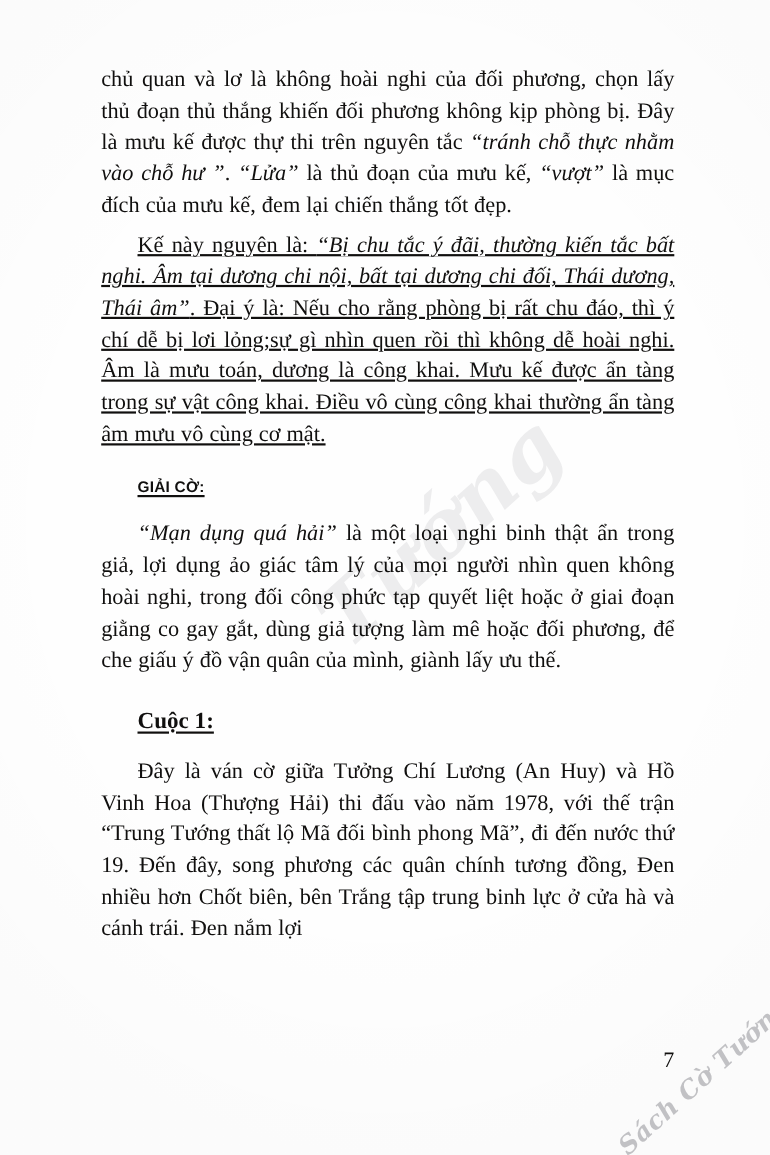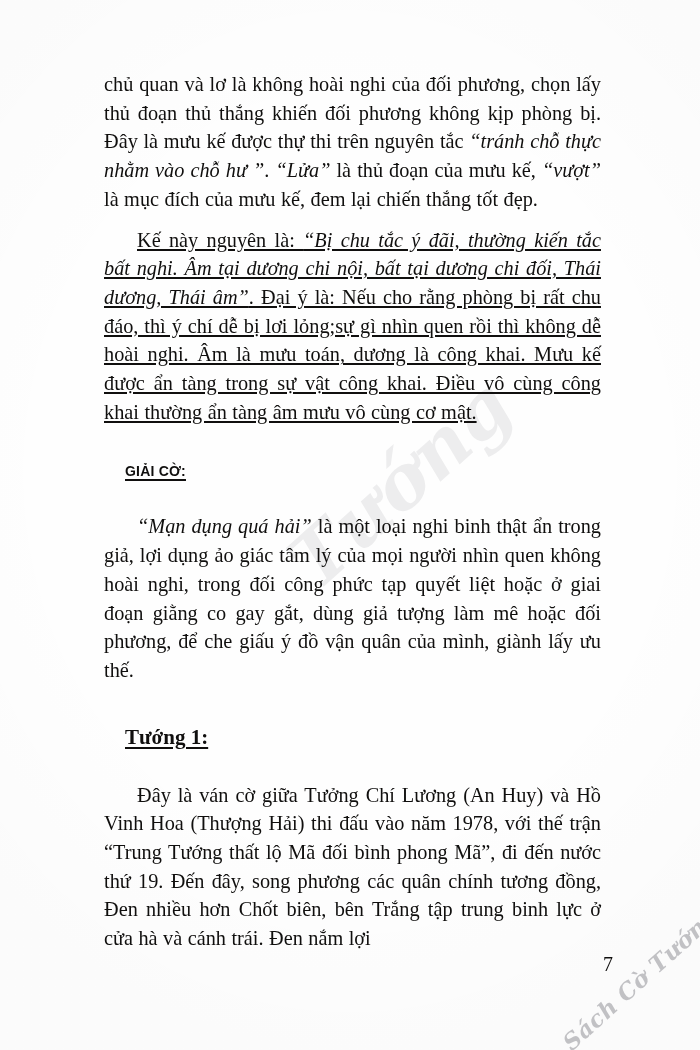--- a/index.html
+++ b/index.html
@@ -63,21 +63,21 @@
 
   
   #text-column {
     position: absolute;
     left: 92px;
     top: 58px;
     width: 521px;
   }
 
   p.body-text {
-    margin: 12px;
+    margin: 0;
     font-size: 20.3px;
     line-height: 28.7px;
     text-align: justify;
     text-justify: inter-word;
     text-indent: 33px;
     word-spacing: 0.4px;
   }
   p.body-text.no-indent { text-indent: 0; }
 
   p.body-text + p.body-text { margin-top: 7px; text-decoration: underline; }
@@ -145,21 +145,21 @@
     <div class="gap-before-heading"></div>
 
     <h2 class="heading-sans">GIẢI CỜ:</h2>
 
     <div class="gap-after-heading"></div>
 
     <p class="body-text"><em>“Mạn dụng quá hải”</em><span> là một loại nghi binh thật ẩn trong giả, lợi dụng ảo giác tâm lý của mọi người nhìn quen không hoài nghi, trong đối công phức tạp quyết liệt hoặc ở giai đoạn giằng co gay gắt, dùng giả tượng làm mê hoặc đối phương, để che giấu ý đồ vận quân của mình, giành lấy ưu thế.</span></p>
 
     <div class="gap-before-heading-2"></div>
 
-    <h2 class="heading-serif">Tướng 1:</h2>
+    <h2 class="heading-serif">Cuộc 1:</h2>
 
     <div class="gap-after-heading-2"></div>
 
     <p class="body-text"><span>Đây là ván cờ giữa Tưởng Chí Lương (An Huy) và Hồ Vinh Hoa (Thượng Hải) thi đấu vào năm 1978, với thế trận </span><span>“Trung Tướng thất lộ Mã đối bình phong Mã”</span><span>, đi đến nước thứ 19. Đến đây, song phương các quân chính tương đồng, Đen nhiều hơn Chốt biên, bên Trắng tập trung binh lực ở cửa hà và cánh trái. Đen nắm lợi</span></p>
 
   </div>
 
   <div id="page-number">7</div>
 
 </div>

